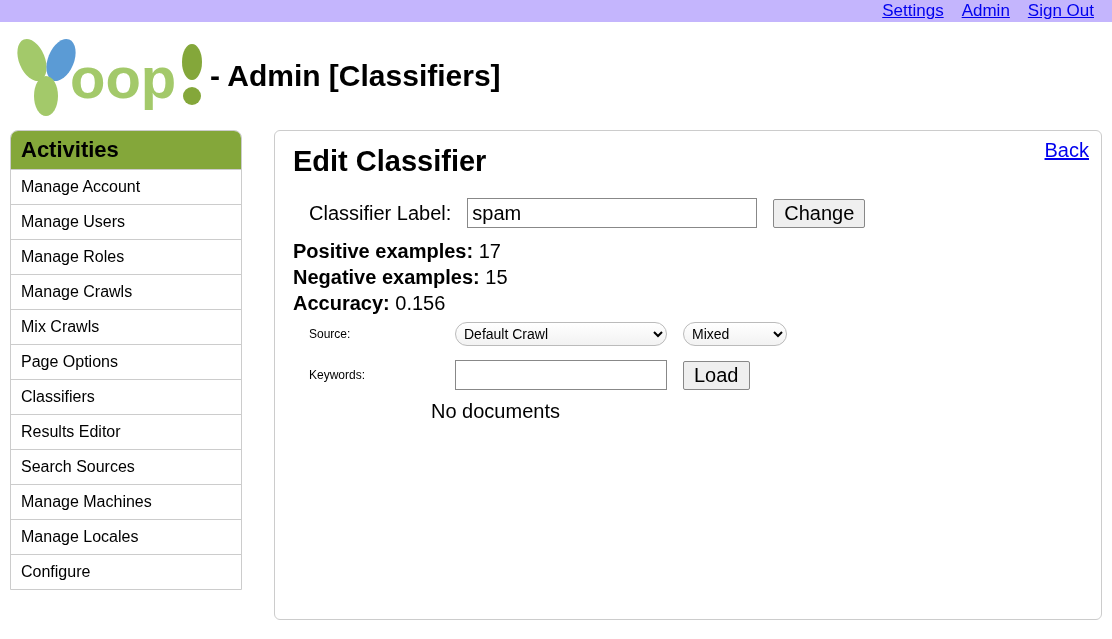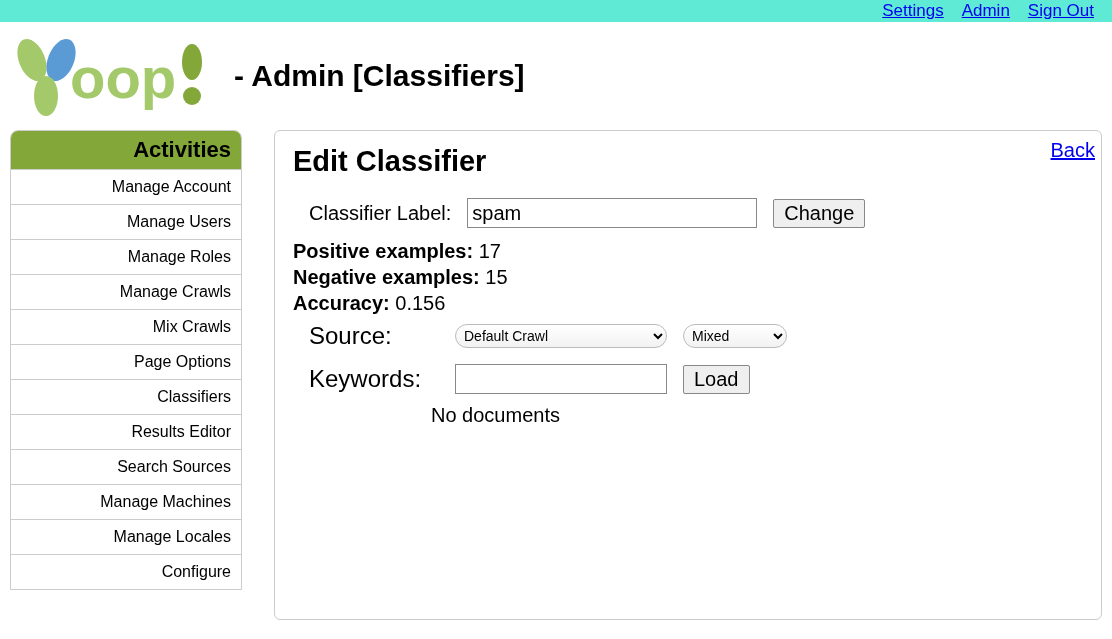--- a/index.html
+++ b/index.html
@@ -4,59 +4,57 @@
 <style>
   * { box-sizing: border-box; }
   body {
     margin: 0;
     font-family: Arial, Helvetica, sans-serif;
     font-size: 16px;
     color: #000;
     background: #fff;
   }
   .topbar {
-    background: #5eead4;
+    background: #c4b5fd;
     height: 22px;
     display: flex;
     justify-content: flex-end;
     align-items: center;
     padding: 0 18px;
     gap: 18px;
   }
   .topbar a {
     color: #0000EE;
     text-decoration: underline;
     font-size: 17px;
   }
   .header {
     display: flex;
     align-items: center;
     padding: 8px 8px 4px 8px;
-    gap: 24px;
   }
   .logo {
     margin-right: 2px;
   }
   .header-title {
     font-size: 30px;
     font-weight: bold;
     margin-left: 0;
   }
   .layout {
     display: flex;
     align-items: flex-start;
     padding: 4px 10px;
     gap: 32px;
   }
   .sidebar {
     width: 232px;
     border: 1px solid #ccc;
     border-radius: 8px 8px 0 0;
     overflow: hidden;
-    text-align: right;
   }
   .sidebar-header {
     background: #84a73a;
     color: #000;
     font-size: 22px;
     font-weight: bold;
     padding: 6px 10px;
     border-bottom: 1px solid #ccc;
   }
   .sidebar-item {
@@ -73,41 +71,41 @@
     flex: 1;
     border: 1px solid #ccc;
     border-radius: 6px;
     padding: 10px 18px 18px 18px;
     position: relative;
     min-height: 490px;
   }
   .back-link {
     position: absolute;
     top: 8px;
-    right: 6px;
+    right: 12px;
     color: #0000EE;
     text-decoration: underline;
     font-size: 20px;
   }
   .main h1 {
     font-size: 29px;
     margin: 4px 0 20px 0;
   }
   .main h2 {
     font-size: 22px;
     margin: 22px 0 14px 0;
   }
   .row {
     display: flex;
     align-items: center;
     gap: 16px;
     margin: 6px 16px;
   }
   .form-label {
-    font-size: 24px;
+    font-size: 12px;
     width: 130px;
   }
   .classifier-label-label {
     font-size: 20px;
   }
   input[type="text"] {
     font-size: 20px;
     padding: 2px 4px;
     border: 1px solid #888;
     background: #fff;

